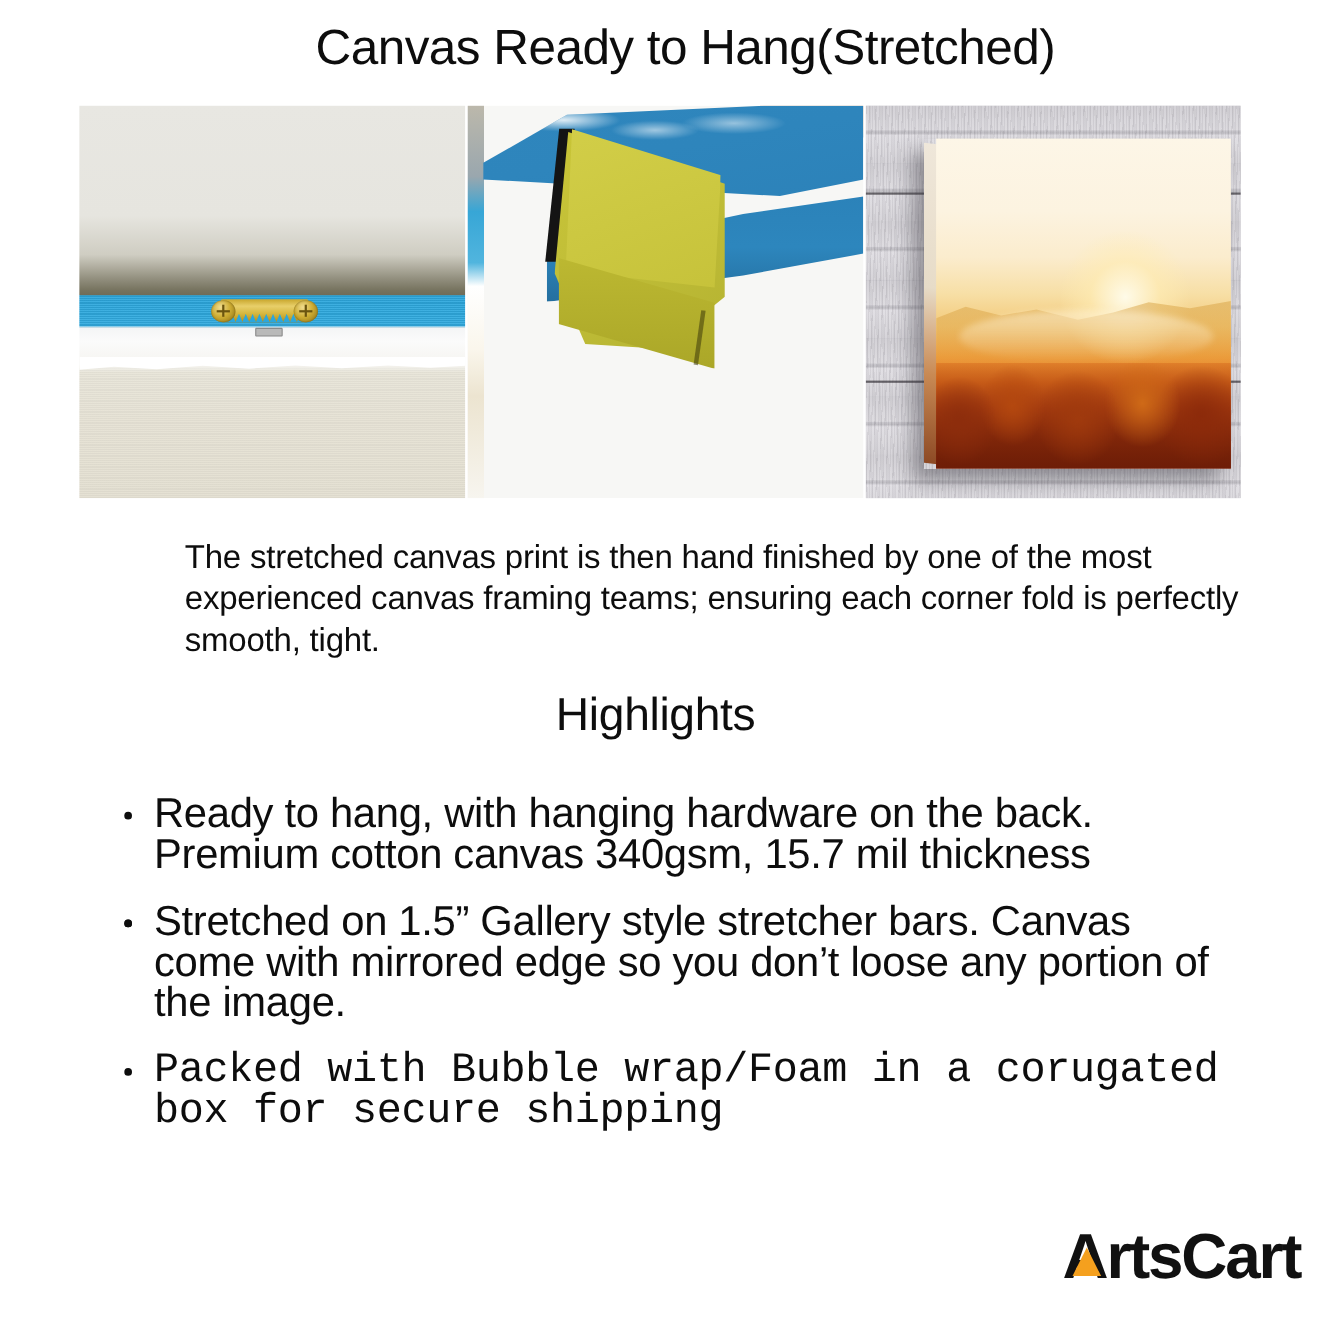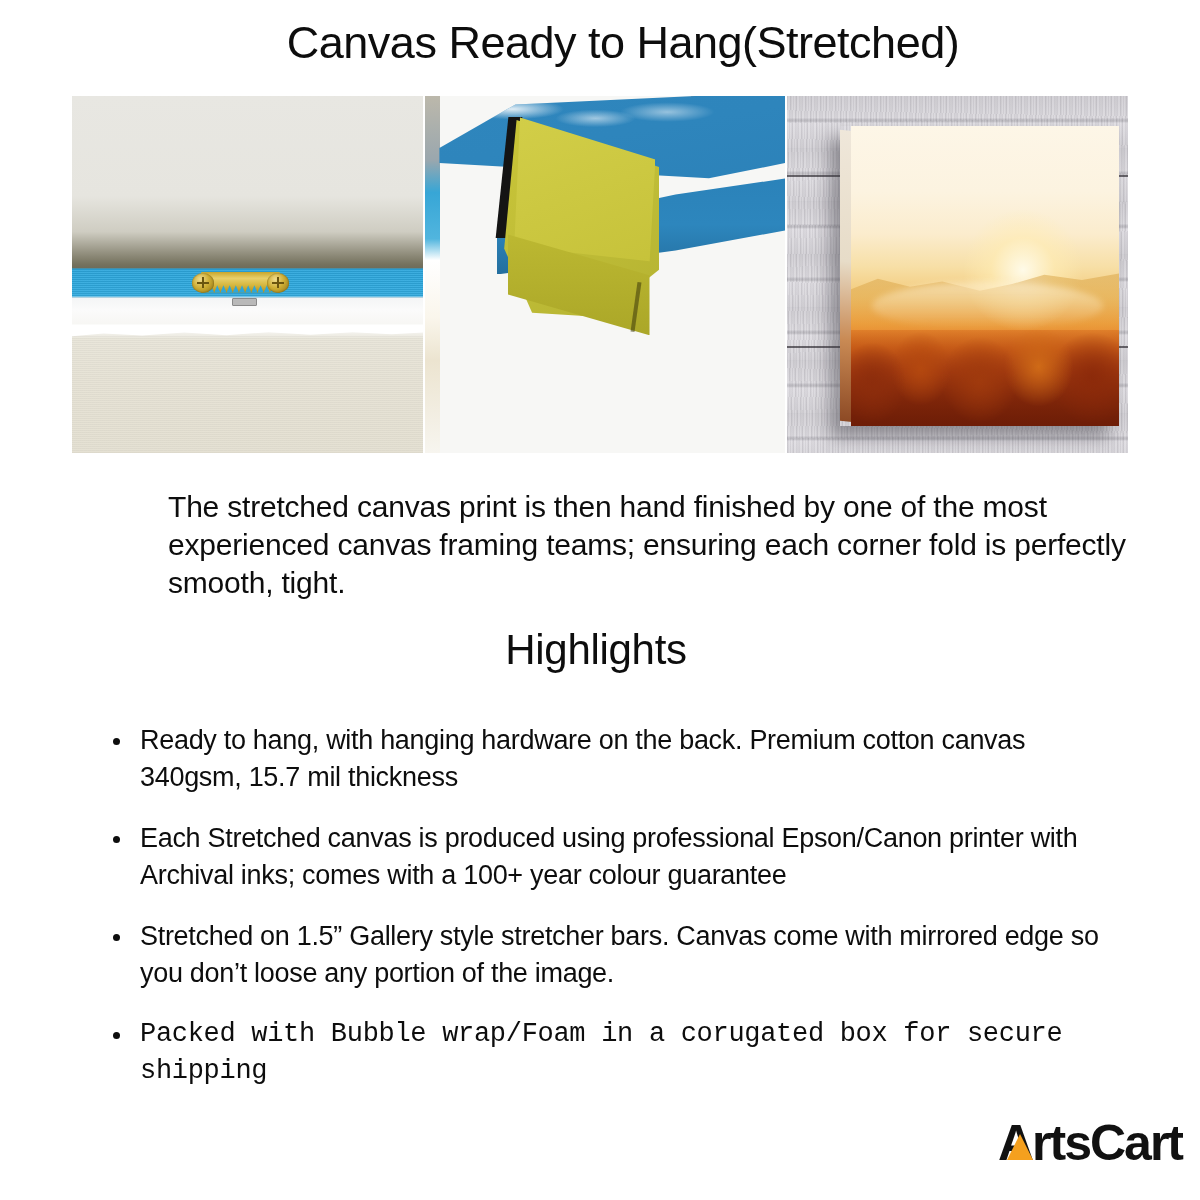--- a/index.html
+++ b/index.html
@@ -297,21 +297,21 @@
     top: 722px;
     width: 1010px;
     margin: 0;
     padding: 0;
     list-style: none;
   }
   .bullet-item {
     position: relative;
     padding-left: 32px;
     margin-bottom: 24px;
-    font-size: 27px;
+    font-size: 38px;
     line-height: 37px;
     letter-spacing: -0.3px;
     color: #0d0d0d;
   }
   .bullet-item:last-child { margin-bottom: 0; font-family: Liberation Mono, monospace; }
   .bullet-dot {
     position: absolute;
     left: 5px;
     top: 16px;
     width: 7px;
@@ -324,21 +324,21 @@
   .brand-logo {
     position: absolute;
     right: 18px;
     bottom: 26px;
     height: 62px;
     display: flex;
     align-items: center;
   }
   .logo-wordmark {
     position: relative;
-    font-size: 50px;
+    font-size: 58px;
     line-height: 62px;
     font-weight: 700;
     letter-spacing: -2px;
     color: #111111;
     white-space: nowrap;
   }
   .logo-triangle {
     position: absolute;
     left: 9px;
     bottom: 14px;
@@ -406,21 +406,20 @@
 
 <div class="highlights-heading">Highlights</div>
 
 <ul class="highlights-list">
   <li class="bullet-item">
     <span class="bullet-dot"></span>
     <span>Ready to hang,  with hanging hardware on the back.  Premium cotton canvas 340gsm, 15.7 mil thickness</span>
   </li>
   <li class="bullet-item">
     <span class="bullet-dot"></span>
-    <span>Each Stretched canvas is produced using professional Epson/Canon printer with Archival inks; comes with a 100+ year colour guarantee</span>
   </li>
   <li class="bullet-item">
     <span class="bullet-dot"></span>
     <span>Stretched on 1.5” Gallery style stretcher bars. Canvas come with mirrored edge so you don’t loose any portion of the image.</span>
   </li>
   <li class="bullet-item">
     <span class="bullet-dot"></span>
     <span>Packed with Bubble wrap/Foam in a corugated box for secure shipping</span>
   </li>
 </ul>

